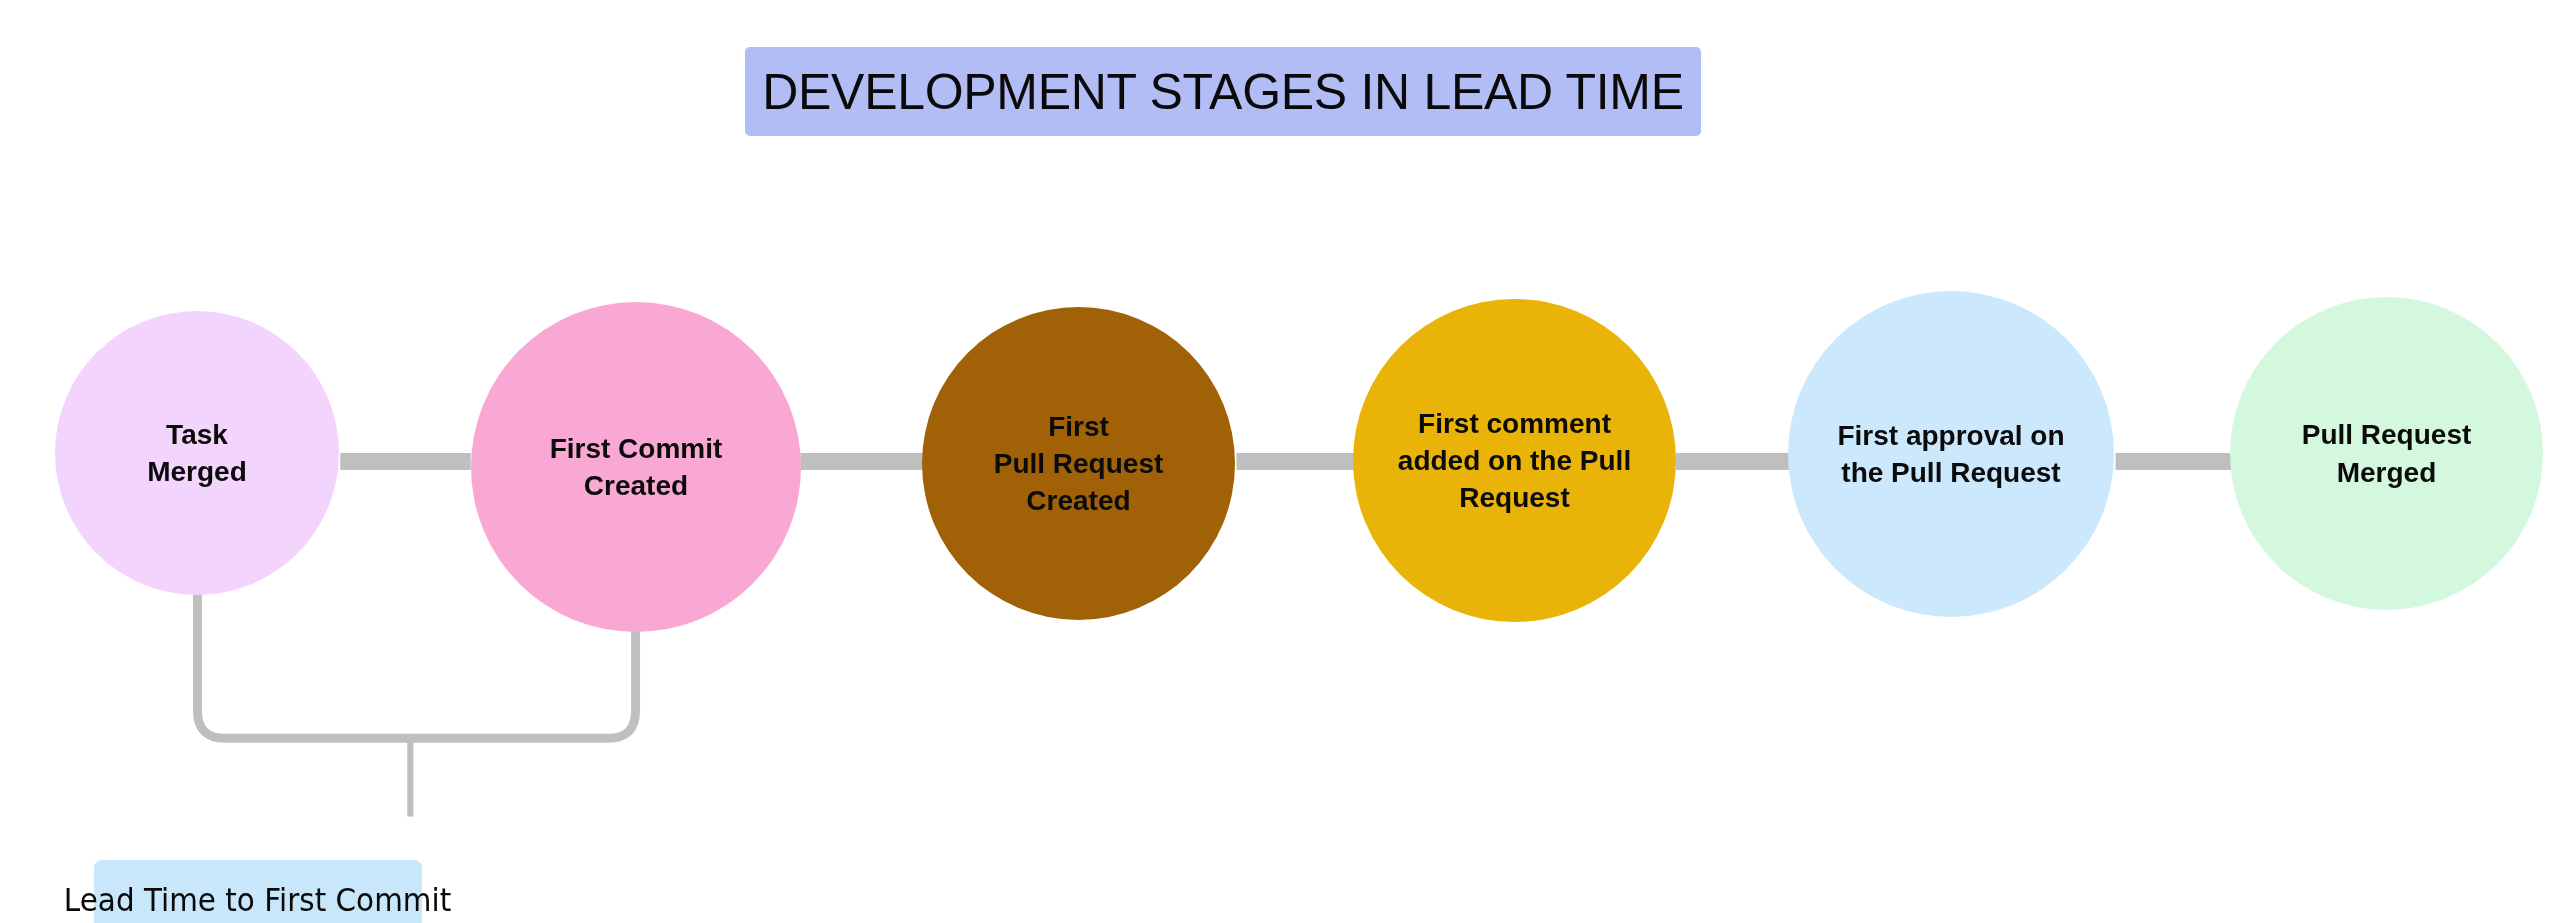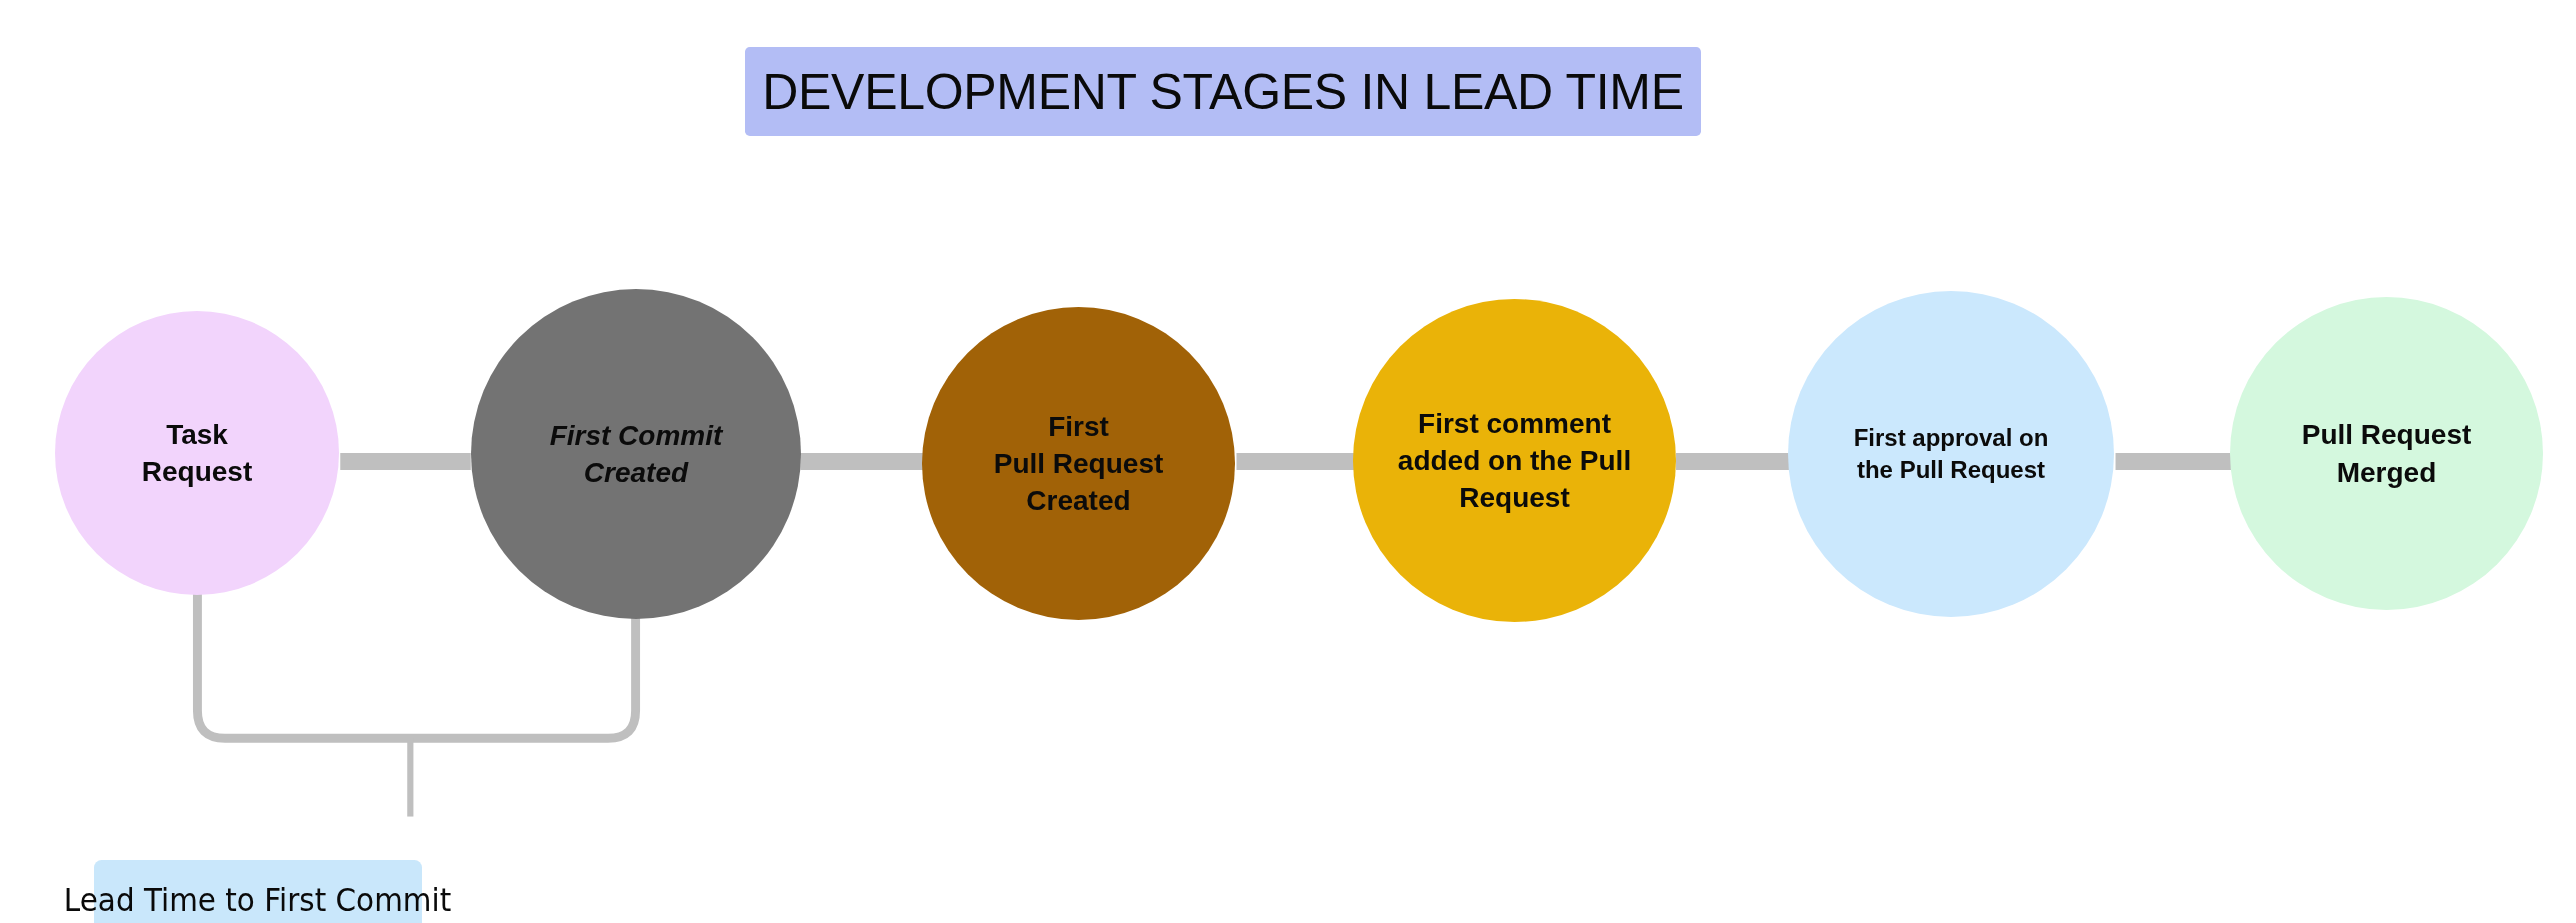--- a/index.html
+++ b/index.html
@@ -116,38 +116,38 @@
       <line x1="1165" y1="672" x2="1345" y2="672" stroke="#bfbfbf" stroke-width="25"></line>
       <line x1="1800" y1="672" x2="1975" y2="672" stroke="#bfbfbf" stroke-width="25"></line>
       <line x1="2440" y1="672" x2="2605" y2="672" stroke="#bfbfbf" stroke-width="25"></line>
       <line x1="3080" y1="672" x2="3250" y2="672" stroke="#bfbfbf" stroke-width="25"></line>
       <path d="M 287 862 L 287 1035 Q 287 1075 327 1075 L 885 1075 Q 925 1075 925 1035 L 925 862" fill="none" stroke="#bfbfbf" stroke-width="13" stroke-linecap="butt"></path>
       <line x1="597" y1="1075" x2="597" y2="1189" stroke="#bfbfbf" stroke-width="9"></line>
     </svg>
 
   <div class="node" style="left: 55px; top: 311px; width: 284px; height: 284px; background: rgb(242, 212, 252);">
     <span class="node-label" style="font-size: 28px;">Task
-Request</span>
+Merged</span>
   </div>
-  <div class="node" style="left: 471px; top: 289px; width: 330px; height: 330px; background: #737373; font-style: italic;">
+  <div class="node" style="left: 471px; top: 302px; width: 330px; height: 330px; background: #f9a8d4;">
     <span class="node-label" style="font-size: 28px;">First Commit
 Created</span>
   </div>
   <div class="node" style="left: 922px; top: 307px; width: 313px; height: 313px; background: #a16207;">
     <span class="node-label" style="font-size: 28px;">First
 Pull Request
 Created</span>
   </div>
   <div class="node" style="left: 1353px; top: 299px; width: 323px; height: 323px; background: #eab308;">
     <span class="node-label" style="font-size: 28px;">First comment
 added on the Pull
 Request</span>
   </div>
   <div class="node" style="left: 1788px; top: 291px; width: 326px; height: 326px; background: rgb(203, 232, 253);">
-    <span class="node-label" style="font-size: 24px;">First approval on
+    <span class="node-label" style="font-size: 28px;">First approval on
 the Pull Request</span>
   </div>
   <div class="node" style="left: 2230px; top: 297px; width: 313px; height: 313px; background: rgb(212, 248, 222);">
     <span class="node-label" style="font-size: 28px;">Pull Request
 Merged</span>
   </div>
 
   <div class="bracket-label-box">
     <span class="bracket-label-text">Lead Time to First Commit</span>
   </div>

